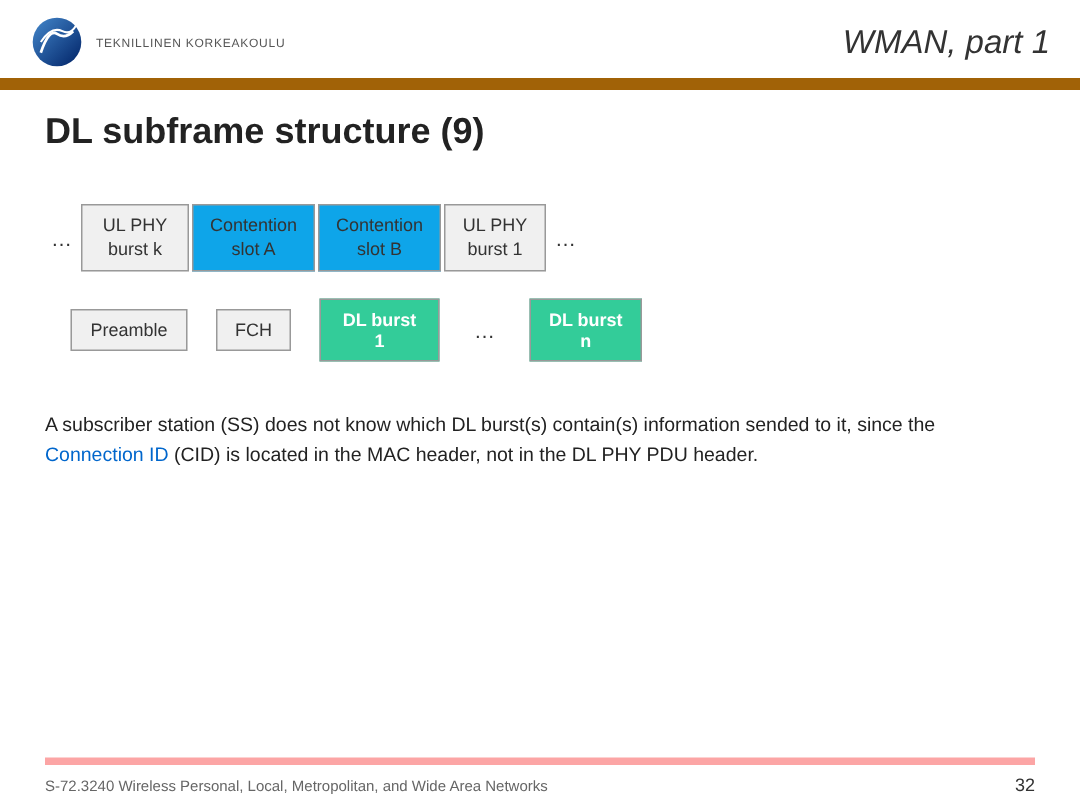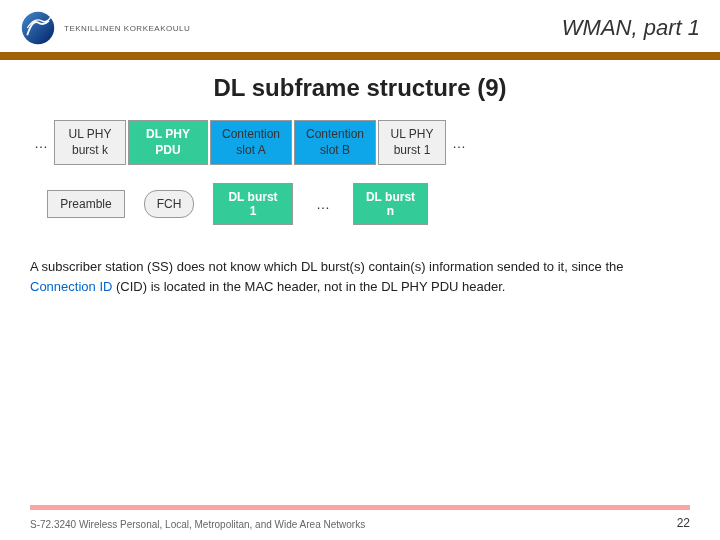--- a/index.html
+++ b/index.html
@@ -49,22 +49,21 @@
 
     
     .main-content {
       padding: 14px 30px 10px 30px;
     }
 
     .slide-title {
       font-size: 24px;
       font-weight: bold;
       color: #222;
-      margin-bottom: 18px;
-      text-align: center;
+      margin-bottom: 34px;
     }
 
     
     .diagram-row {
       display: flex;
       align-items: center;
       margin-bottom: 14px;
       gap: 2px;
     }
 
@@ -125,21 +124,20 @@
     }
 
     .sub-box-preamble {
       width: 78px;
       background: #f0f0f0;
     }
 
     .sub-box-fch {
       width: 50px;
       background: #f0f0f0;
-      border-radius: 13px;
     }
 
     .sub-box-dl-burst1 {
       width: 80px;
       background: #33cc99;
       color: #fff;
       font-weight: bold;
     }
 
     .sub-box-dl-burstn {
@@ -207,21 +205,20 @@
   <div class="header-title">WMAN, part 1</div>
 </div>
 
 <div class="main-content">
 
   <div class="slide-title">DL subframe structure (9)</div>
 
   <div class="diagram-row">
     <span class="dots">…</span>
     <div class="box box-ul-phy">UL PHY<br>burst k</div>
-    <div class="box box-dl-phy">DL PHY<br>PDU</div>
     <div class="box box-contention">Contention<br>slot A</div>
     <div class="box box-contention">Contention<br>slot B</div>
     <div class="box box-ul-phy-right">UL PHY<br>burst 1</div>
     <span class="dots">…</span>
   </div>
 
   <div style="display:flex; align-items:flex-start; margin-left: 8px; margin-bottom:16px;">
 
     <div style="display:flex; flex-direction:column; align-items:center; margin-right:0; margin-top:0; margin-left:97px;">
 
@@ -238,14 +235,14 @@
   </div>
 
   <div class="paragraph">
     <span>A subscriber station (SS) does not know which DL burst(s) contain(s) information sended to it, since the </span><span class="highlight">Connection ID</span><span> (CID) is located in the MAC header, not in the DL PHY PDU header.</span>
   </div>
 
 </div>
 
 <div class="footer">
   <span class="footer-text">S-72.3240 Wireless Personal, Local, Metropolitan, and Wide Area Networks</span>
-  <span class="footer-page">22</span>
+  <span class="footer-page">32</span>
 </div>
 
 </body></html>

